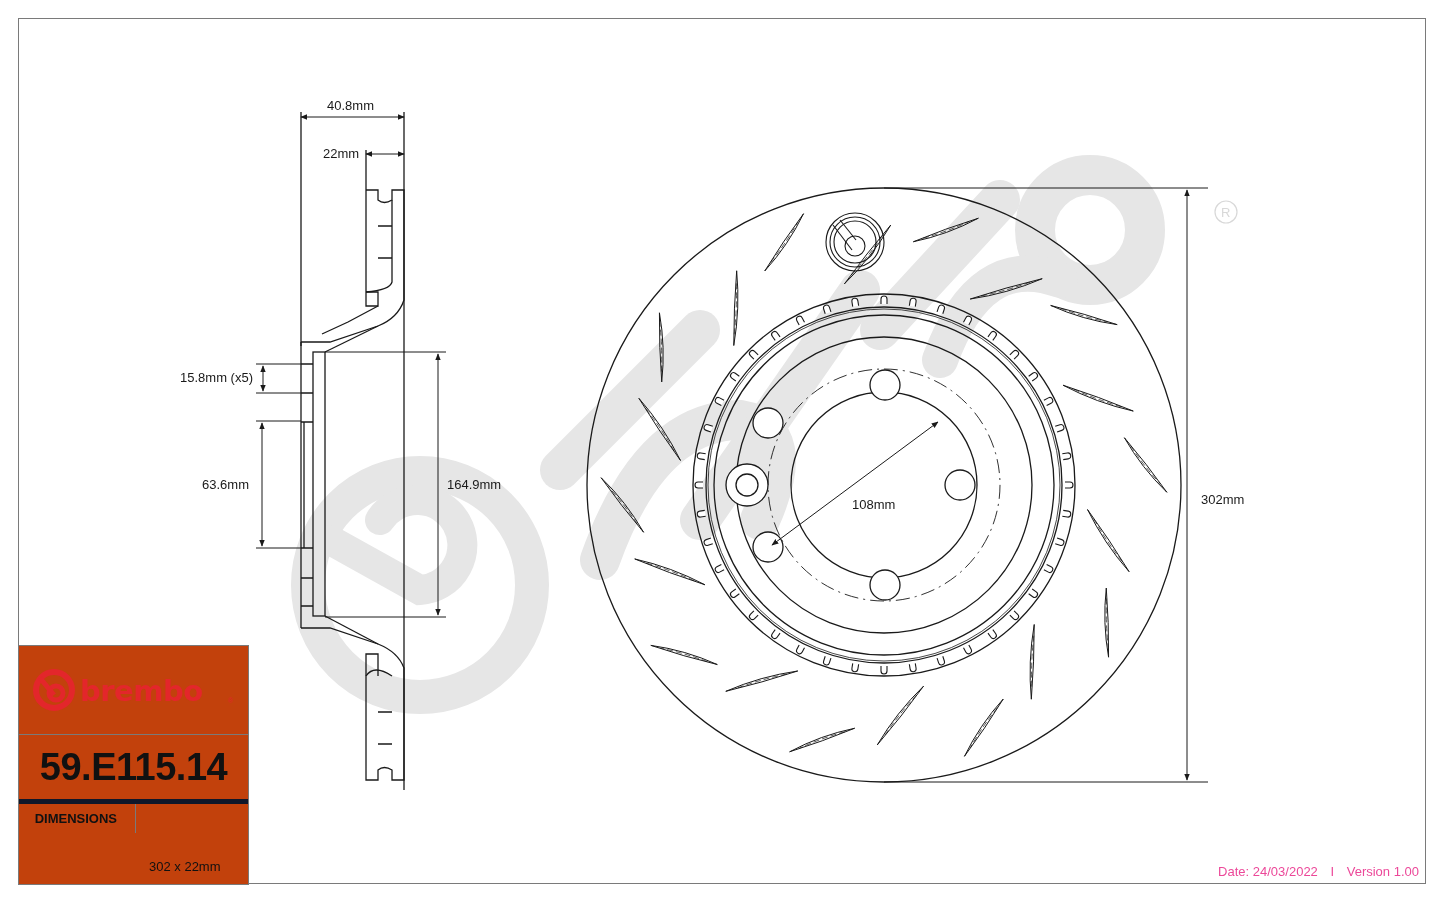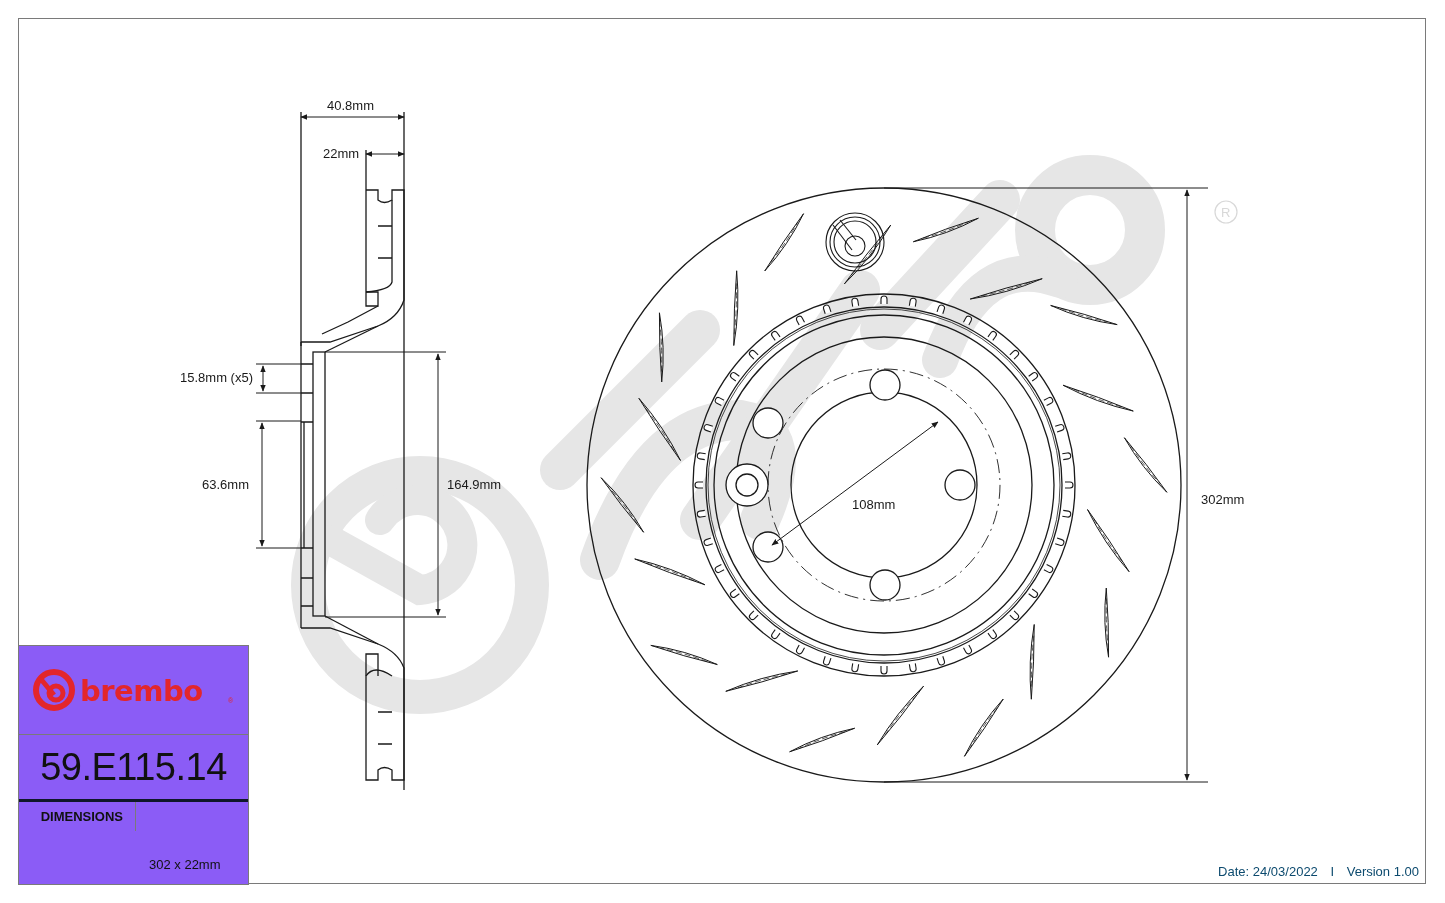--- a/index.html
+++ b/index.html
@@ -1,27 +1,27 @@
 <!DOCTYPE html>
 <html><head>
 <meta charset="utf-8">
 <style>
   html, body { margin:0; padding:0; background:#ffffff; }
   body { width:1445px; height:903px; position:relative; overflow:hidden; font-family:"Liberation Sans", sans-serif; color:#111; }
   .frame { position:absolute; left:18px; top:18px; width:1408px; height:866px; border:1px solid #7a7a7a; box-sizing:border-box; }
   svg.drawing { position:absolute; left:0; top:0; }
   .dim-text { font-family:"Liberation Sans", sans-serif; font-size:13px; fill:#1a1a1a; }
-  .titleblock { position:absolute; left:18px; top:645px; width:231px; height:240px; border:1px solid #7a7a7a; box-sizing:border-box; background:#8b5cf6; }
+  .titleblock { position:absolute; left:18px; top:645px; width:231px; height:240px; border:1px solid #7a7a7a; box-sizing:border-box; background:#c2410c; }
   .tb-logo { height:88px; border-bottom:1px solid #7a7a7a; display:flex; align-items:center; justify-content:center; }
-  .tb-part { height:64px; border-bottom:3px solid #0f172a; display:flex; align-items:center; justify-content:center; font-weight:normal; font-size:38px; letter-spacing:-0.5px; font-family:"Liberation Sans", sans-serif; }
+  .tb-part { height:64px; border-bottom:5px solid #0f172a; display:flex; align-items:center; justify-content:center; font-weight:bold; font-size:38px; letter-spacing:-0.5px; font-family:"Liberation Sans", sans-serif; }
   .tb-row { height:29px; display:flex; border-bottom:1px solid #7a7a7a; font-size:13px; }
   .tb-row:last-child { border-bottom:none; }
-  .tb-key { width:117px; border-right:1px solid #7a7a7a; text-align:right; padding-right:12px; box-sizing:border-box; font-weight:bold; line-height:29px; font-size:13px; }
+  .tb-key { width:117px; border-right:1px solid #7a7a7a; text-align:right; padding-right:18px; box-sizing:border-box; font-weight:bold; line-height:29px; font-size:13px; }
   .tb-val { padding-left:13px; line-height:29px;margin-top:48px; }
-  .footer { position:absolute; right:26px; top:864px; font-size:13px; color:#0c4a6e; }
+  .footer { position:absolute; right:26px; top:864px; font-size:13px; color:#ec4899; }
   .footer span { display:inline-block; }
   .sep { margin:0 9px; }
   .brand-text { font-family:"DejaVu Sans", sans-serif; font-weight:bold; font-size:29px; fill:#e3262b; letter-spacing:-0.5px; }
 </style>
 </head>
 <body>
 
 <div class="frame"></div>
 
 <svg class="drawing" width="1445" height="903" viewBox="0 0 1445 903">

